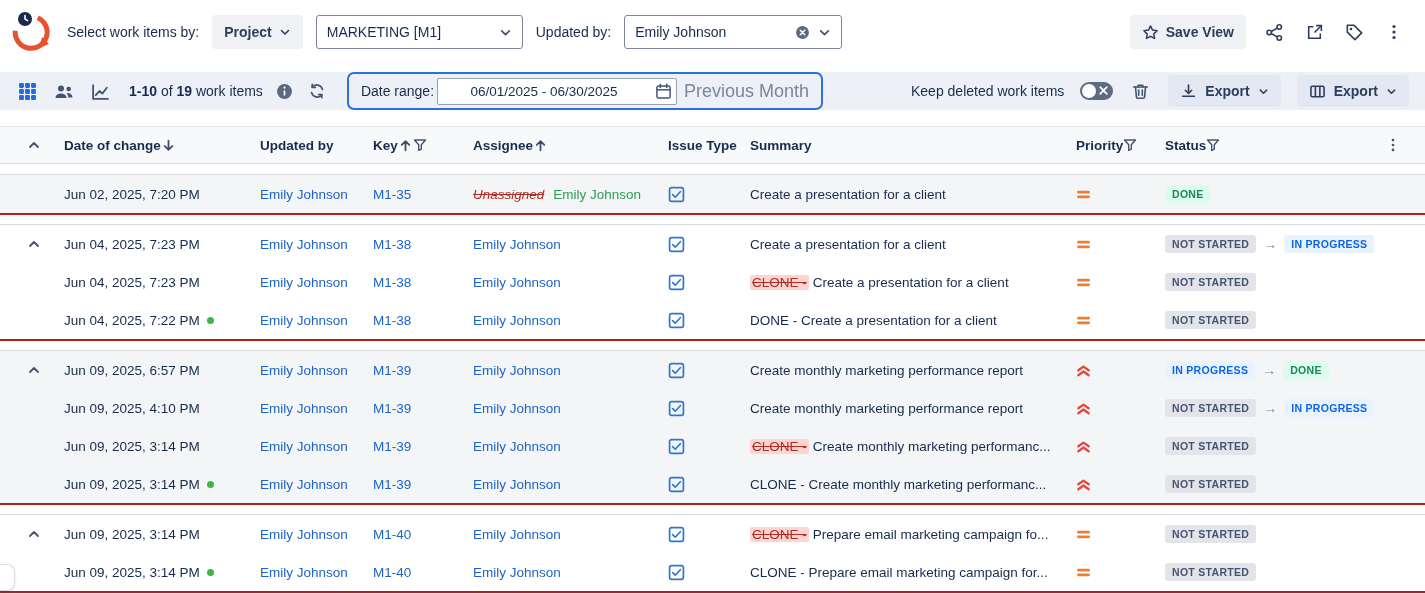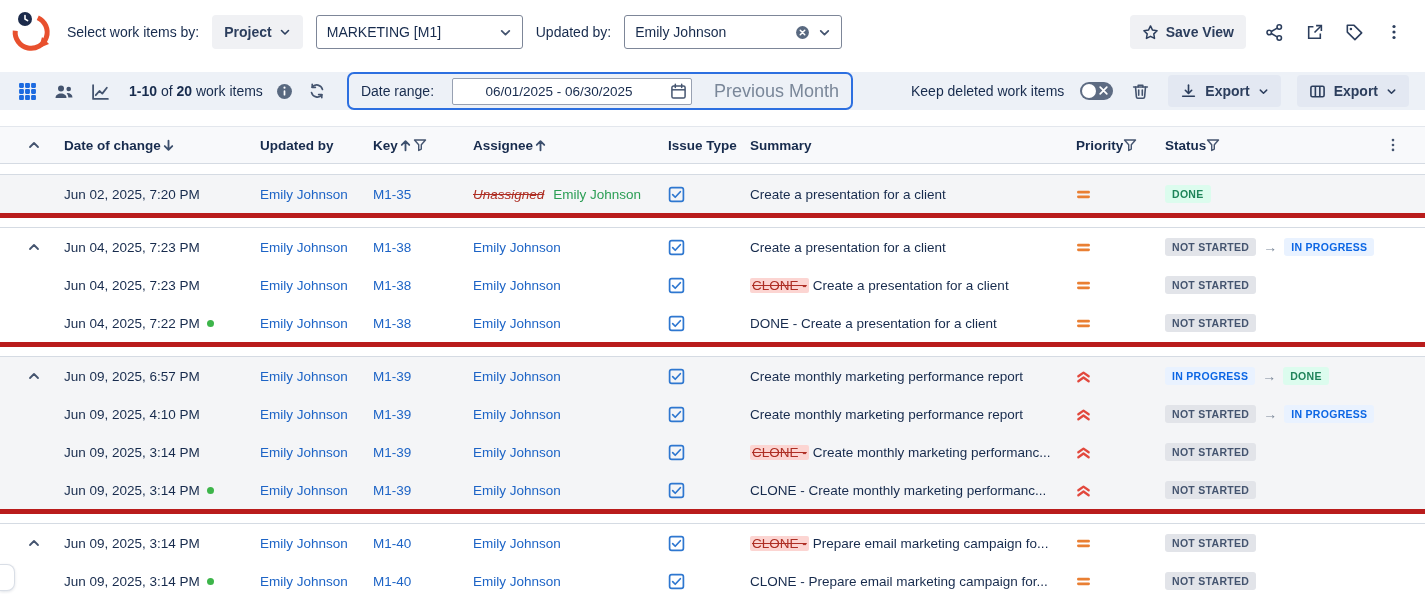--- a/index.html
+++ b/index.html
@@ -33,21 +33,21 @@
   .topbar-right { display:flex; align-items:center; gap:17px; padding-right:4px; }
   .icon-btn { background:none; border:none; cursor:pointer; padding:2px; display:flex; }
 
   
   .toolbar { height:38px; margin-top:8px; background:#edf1f7; display:flex; align-items:center; padding:0 16px; gap:11px; }
   .view-icons { display:flex; align-items:center; gap:13px; margin-right:6px; }
   .count { font-size:14px; color:#172b4d; white-space:nowrap; }
   .count b { font-weight:700; }
   .daterange {
     border:2px solid #2c6fe0; border-radius:7px; height:38px;
-    display:flex; align-items:center; gap:18px; padding:0 12px; margin-left:8px; background:transparent;
+    display:flex; align-items:center; gap:3px; padding:0 12px; margin-left:8px; background:transparent;
   }
   .dr-inputwrap { position:relative; }
   .dr-input {
     width:240px; height:27px; border:1px solid #98a1b2; border-radius:2px; background:#fff;
     font-family:inherit; font-size:13.5px; color:#172b4d; text-align:center; padding-right:26px;
   }
   .dr-cal { position:absolute; right:5px; top:5px; cursor:pointer; }
   .prev-month { font-size:18px; color:#7a8799; cursor:pointer; margin-left:4px; white-space:nowrap; }
   .toolbar-right { margin-left:auto; display:flex; align-items:center; gap:16px; }
   .keep-label { font-size:14px; color:#172b4d; }
@@ -66,21 +66,21 @@
     display:grid;
     grid-template-columns:44px 196px 113px 100px 195px 82px 326px 89px 215px auto;
     align-items:center; height:38px; padding-left:20px;
   }
   .thead { background:#f8f9fb; border-top:1px solid #e3e7ed; border-bottom:1px solid #d5dbe3; margin-bottom:10px; }
   .hcell { display:flex; align-items:center; font-weight:700; color:#44546f; font-size:12.5px; cursor:pointer; }
   .cell { display:flex; align-items:center; font-size:13.5px; color:#172b4d; overflow:hidden; white-space:nowrap; }
   .c-collapse { padding-left:4px; }
   .c-kebab { justify-content:flex-end; padding-right:22px; }
   .collapse-btn { cursor:pointer; display:flex; padding:3px; }
-  .tgroup { border-top:1px solid #d5dbe3; border-bottom:5px solid #b91c1c; margin-bottom:9px; background:#fff; }
+  .tgroup { border-top:1px solid #d5dbe3; border-bottom:2px solid #b91c1c; margin-bottom:9px; background:#fff; }
   .tgroup.shaded { background:#f4f5f7; }
   .lnk { color:#1d64c6; text-decoration:none; }
   .dot { width:7px; height:7px; border-radius:50%; background:#3db54a; margin-left:7px; flex:none; }
   .removed-assignee { color:#ae2e24; font-style:italic; text-decoration:line-through; margin-right:9px; }
   .added-assignee { color:#2b9e55; }
   .clone-struck { color:#ae2e24; background:#fcd5d2; text-decoration:line-through; border-radius:2px; padding:0 2px; margin-right:4px; }
   .badge { display:inline-block; padding:4px 7px; border-radius:3px; font-size:10.5px; font-weight:700; letter-spacing:.3px; line-height:1; }
   .badge.done { background:#dcfcee; color:#1f845a; }
   .badge.inprogress { background:#e9f2ff; color:#0c66e4; }
   .badge.notstarted { background:#e2e4e9; color:#44546f; }
@@ -205,21 +205,21 @@
     <span class="icon-btn">
       <svg width="19" height="19" viewBox="0 0 18 18" fill="none" stroke="#44546f" stroke-width="1.7" stroke-linecap="round" stroke-linejoin="round">
         <path d="M2 3v13h14"></path>
           <path d="M4.5 12.5l3.5-4 2.7 2.5 4.3-5.5"></path>
       </svg>
     </span>
   </div>
   <span class="count">
     <b>1-10</b>
     <span>of</span>
-    <b>20</b>
+    <b>19</b>
     <span>work items</span>
   </span>
   <span class="icon-btn">
     <svg width="17" height="17" viewBox="0 0 16 16">
         <circle cx="8" cy="8" r="7" fill="#596980"></circle>
         <rect x="7.2" y="6.8" width="1.6" height="5" rx="0.8" fill="#fff"></rect>
         <circle cx="8" cy="4.4" r="1" fill="#fff"></circle>
       </svg>
   </span>
   <span class="icon-btn">

